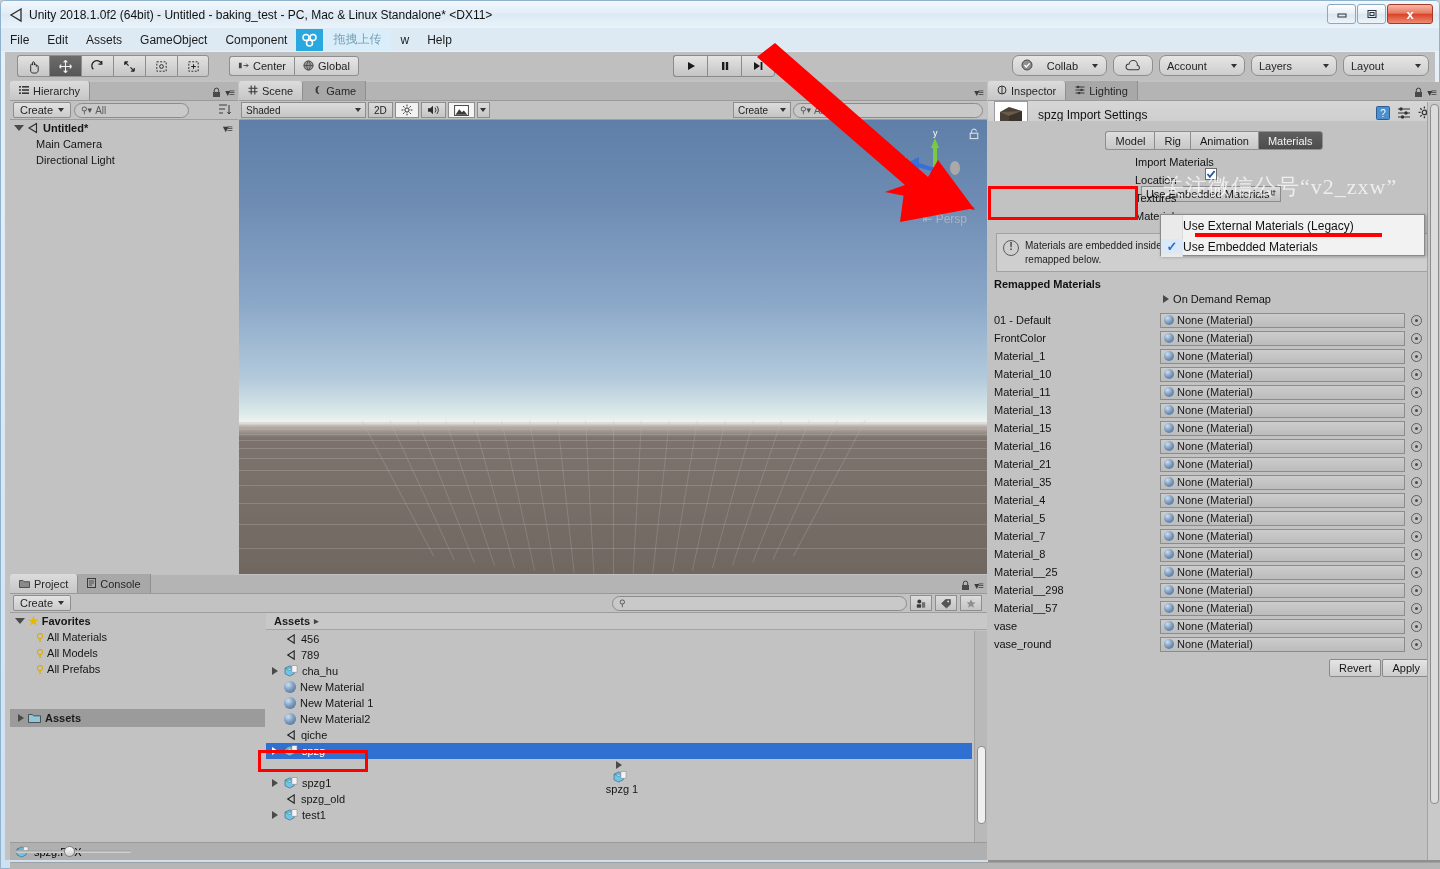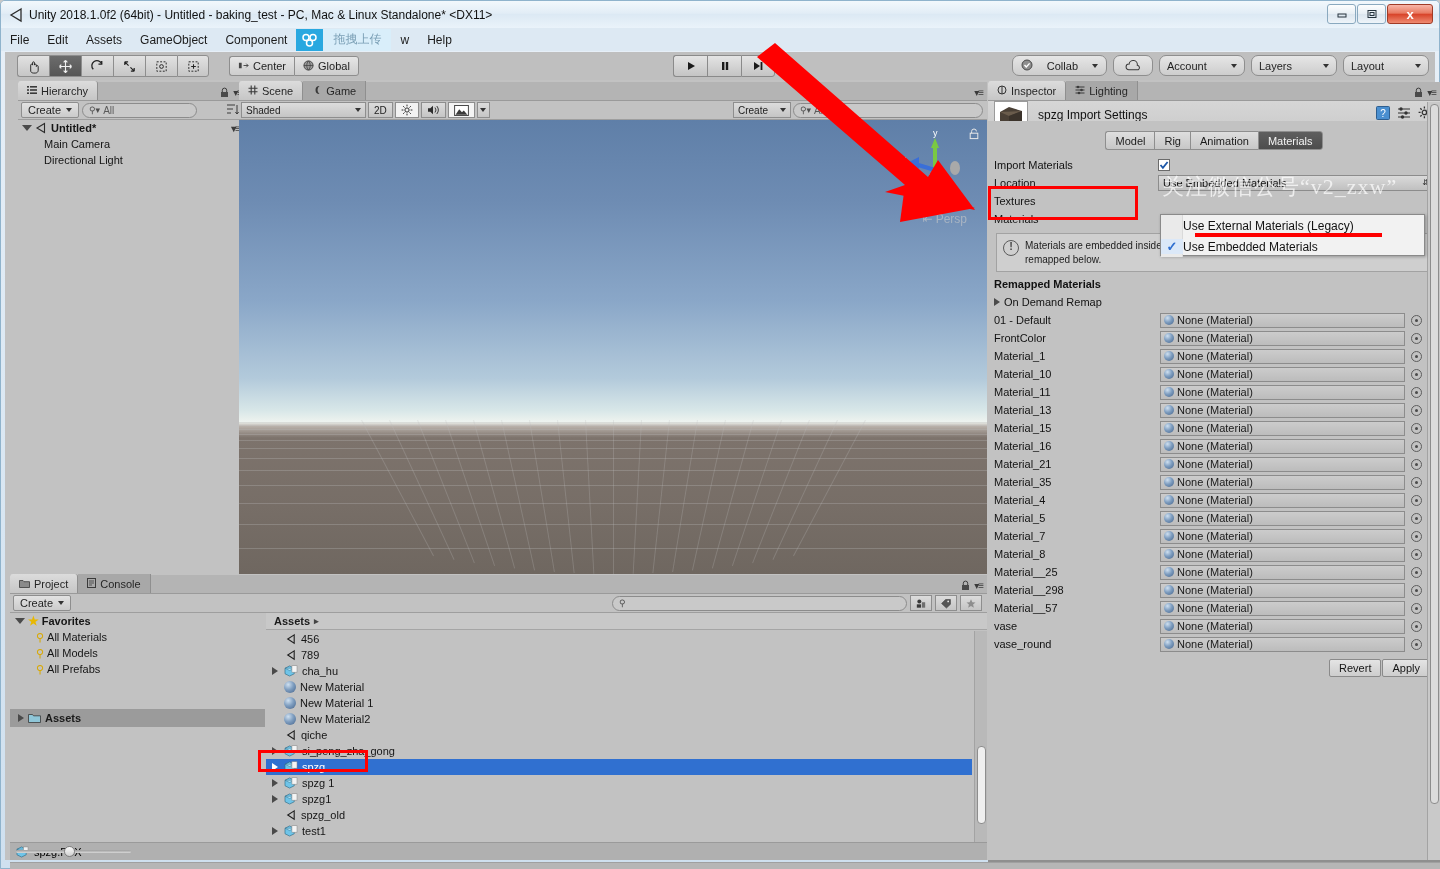--- a/index.html
+++ b/index.html
@@ -143,21 +143,21 @@
     display: flex; align-items: center; gap: 5px;
   }
   .searchbox {
     height: 15px; border: 1px solid #8c8c8c; border-radius: 8px;
     background: #c9c9c9; display: flex; align-items: center; padding: 0 6px;
     font-size: 10px; color: #5a5a5a; gap: 3px;
   }
   .magn { font-size: 9px; color: #4d4d4d; }
 
   
-  #hierarchy { left: 13px; top: 30px; width: 228px; height: 440px; }
+  #hierarchy { left: 5px; top: 30px; width: 228px; height: 440px; }
   .hrow { height: 16px; display: flex; align-items: center; font-size: 11px; color: #151515; padding-left: 4px; }
   .hrow.header { background: #c2c2c2; font-weight: bold; }
   .tri { width: 0; height: 0; border-top: 4px solid transparent; border-bottom: 4px solid transparent; border-left: 6px solid #4a4a4a; margin-right: 4px; }
   .tri.open { border-left: 5px solid transparent; border-right: 5px solid transparent; border-top: 6px solid #4a4a4a; border-bottom: none; margin-right: 3px; }
 
   
   #sceneview { left: 234px; top: 30px; width: 748px; height: 492px; }
   .scene-toolbar2 {
     height: 19px; background: #c2c2c2; display: flex; align-items: center;
     padding: 0 2px; gap: 2px; border-bottom: 1px solid #9e9e9e;
@@ -226,21 +226,21 @@
   .mtab {
     height: 19px; padding: 0 9px; font-size: 11px; color: #1b1b1b;
     background: linear-gradient(to bottom,#dedede,#c7c7c7);
     border: 1px solid #8e8e8e; border-right: none;
     display: flex; align-items: center;
   }
   .mtab:first-child { border-radius: 3px 0 0 3px; }
   .mtab:last-child { border-right: 1px solid #8e8e8e; border-radius: 0 3px 3px 0; }
   .mtab.active { background: linear-gradient(to bottom,#5f5f5f,#4d4d4d); color: #f4f4f4; }
 
-  .frow { height: 18px; display: flex; align-items: center; font-size: 11px; color: #121212; }
+  .frow { height: 18px; display: flex; align-items: center; font-size: 11px; color: #121212; flex-direction: column; }
   .flabel { width: 170px; padding-left: 6px; }
   .fctrl { flex: 1; padding-right: 6px; }
   .uni-dropdown {
     height: 16px; background: linear-gradient(to bottom,#dadada,#c0c0c0);
     border: 1px solid #8c8c8c; font-size: 11px; color: #141414;
     display: flex; align-items: center; justify-content: space-between;
     padding: 0 4px;
   }
   .updown { font-size: 8px; line-height: 8px; color: #2a2a2a; }
   .objfield {
@@ -793,43 +793,32 @@
             </div>
             <div class="prow" style="padding-left: 6px;">
               <span style="display: inline-block; width: 12px;"></span>
               <span style="display: inline-flex; align-items: center; margin-right: 4px;">
                 <svg width="13" height="12" viewBox="0 0 14 13">
                   <polygon points="11,2 4,6.5 11,11" fill="none" stroke="#1f1f1f" stroke-width="1.2"></polygon>
                 </svg>
               </span>
               <span>qiche</span>
             </div>
-            <div class="prow" style="padding-left: 6px;">
-              <span style="display: inline-block; width: 12px;"><span style="display:inline-block;width:0;height:0;border-top:4px solid transparent;border-bottom:4px solid transparent;border-left:6px solid #4a4a4a;"></span></span>
-              <span style="display: inline-flex; align-items: center; margin-right: 4px;">
-                <svg width="14" height="12" viewBox="0 0 15 13">
-                  <polygon points="1,3.5 6,1 11,3.5 11,9.5 6,12 1,9.5" fill="#6fc4e8" stroke="#2d6a85" stroke-width="0.7"></polygon>
-                  <polygon points="1,3.5 6,6 11,3.5" fill="#a8dff5" stroke="#2d6a85" stroke-width="0.5"></polygon>
-                  <rect x="8.5" y="0.8" width="5.5" height="7" fill="#f4f4f4" stroke="#8a8a8a" stroke-width="0.6"></rect>
-                </svg>
-              </span>
-              <span>si_peng_zha_gong</span>
-            </div>
             <div class="prow sel" style="padding-left: 6px;">
               <span style="display: inline-block; width: 12px;"><span style="display:inline-block;width:0;height:0;border-top:4px solid transparent;border-bottom:4px solid transparent;border-left:6px solid #ffffff;"></span></span>
               <span style="display: inline-flex; align-items: center; margin-right: 4px;">
                 <svg width="14" height="12" viewBox="0 0 15 13">
                   <polygon points="1,3.5 6,1 11,3.5 11,9.5 6,12 1,9.5" fill="#6fc4e8" stroke="#2d6a85" stroke-width="0.7"></polygon>
                   <polygon points="1,3.5 6,6 11,3.5" fill="#a8dff5" stroke="#2d6a85" stroke-width="0.5"></polygon>
                   <rect x="8.5" y="0.8" width="5.5" height="7" fill="#f4f4f4" stroke="#8a8a8a" stroke-width="0.6"></rect>
                 </svg>
               </span>
               <span>spzg</span>
             </div>
-            <div class="prow" style="padding-left: 6px;">
+            <div class="prow" style="padding-left: 6px; flex-direction: column;">
               <span style="display: inline-block; width: 12px;"><span style="display:inline-block;width:0;height:0;border-top:4px solid transparent;border-bottom:4px solid transparent;border-left:6px solid #4a4a4a;"></span></span>
               <span style="display: inline-flex; align-items: center; margin-right: 4px;">
                 <svg width="14" height="12" viewBox="0 0 15 13">
                   <polygon points="1,3.5 6,1 11,3.5 11,9.5 6,12 1,9.5" fill="#6fc4e8" stroke="#2d6a85" stroke-width="0.7"></polygon>
                   <polygon points="1,3.5 6,6 11,3.5" fill="#a8dff5" stroke="#2d6a85" stroke-width="0.5"></polygon>
                   <rect x="8.5" y="0.8" width="5.5" height="7" fill="#f4f4f4" stroke="#8a8a8a" stroke-width="0.6"></rect>
                 </svg>
               </span>
               <span>spzg 1</span>
             </div>

